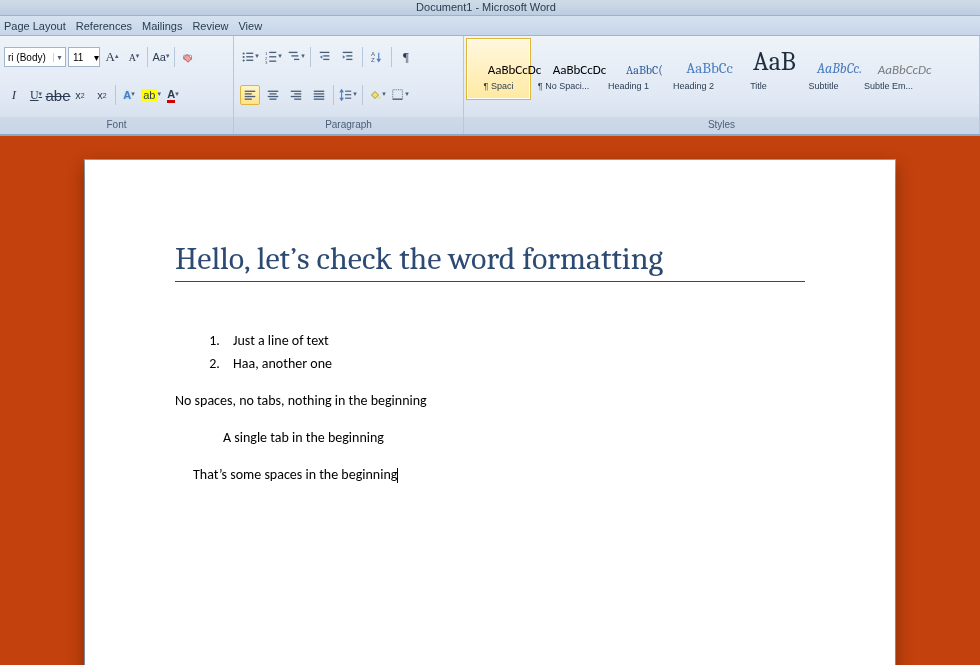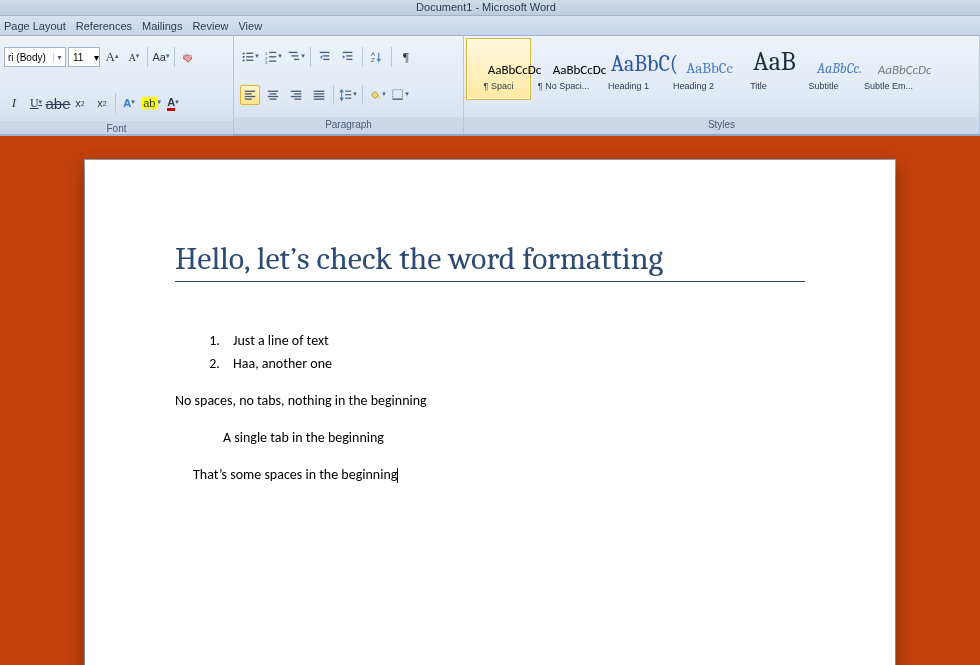--- a/index.html
+++ b/index.html
@@ -67,21 +67,21 @@
   <span>Page Layout</span>
   <span>References</span>
   <span>Mailings</span>
   <span>Review</span>
   <span>View</span>
 </div>
 
 <div class="ribbon">
 
   <div class="ribbon-group font-group">
-    <div class="group-body" style="flex-direction:column; gap:10px;">
+    <div class="group-body" style="flex-direction:column; gap:2px;">
       <div class="font-row1">
         <div class="combo font-combo">
           <span>ri (Body)</span>
           <span class="dd">▾</span>
         </div>
         <div class="combo size-combo">
           <span>11</span>
           <span class="dd">▾</span>
         </div>
         <div class="sbtn" style="font-family:serif;">
@@ -254,21 +254,21 @@
     <div class="group-body styles-body" id="styles-body">
         <div class="style-tile selected">
           <div class="style-preview" style="color: rgb(0, 0, 0); font-size: 13px; font-family: Calibri, sans-serif;">AaBbCcDc</div>
           <div class="style-caption">¶ Spaci</div>
         </div>
         <div class="style-tile">
           <div class="style-preview" style="color: rgb(0, 0, 0); font-size: 13px; font-family: Calibri, sans-serif;">AaBbCcDc</div>
           <div class="style-caption">¶ No Spaci...</div>
         </div>
         <div class="style-tile">
-          <div class="style-preview" style="color: rgb(44, 90, 158); font-size: 22px; font-family: Cambria, serif;">AaBbC(</div>
+          <div class="style-preview" style="color: rgb(44, 90, 158); font-size: 12px; font-family: Cambria, serif;">AaBbC(</div>
           <div class="style-caption">Heading 1</div>
         </div>
         <div class="style-tile">
           <div class="style-preview" style="color: rgb(74, 125, 192); font-size: 15px; font-family: Cambria, serif;">AaBbCc</div>
           <div class="style-caption">Heading 2</div>
         </div>
         <div class="style-tile">
           <div class="style-preview" style="color: rgb(31, 45, 61); font-size: 26px; font-family: Cambria, serif;">AaB</div>
           <div class="style-caption">Title</div>
         </div>

